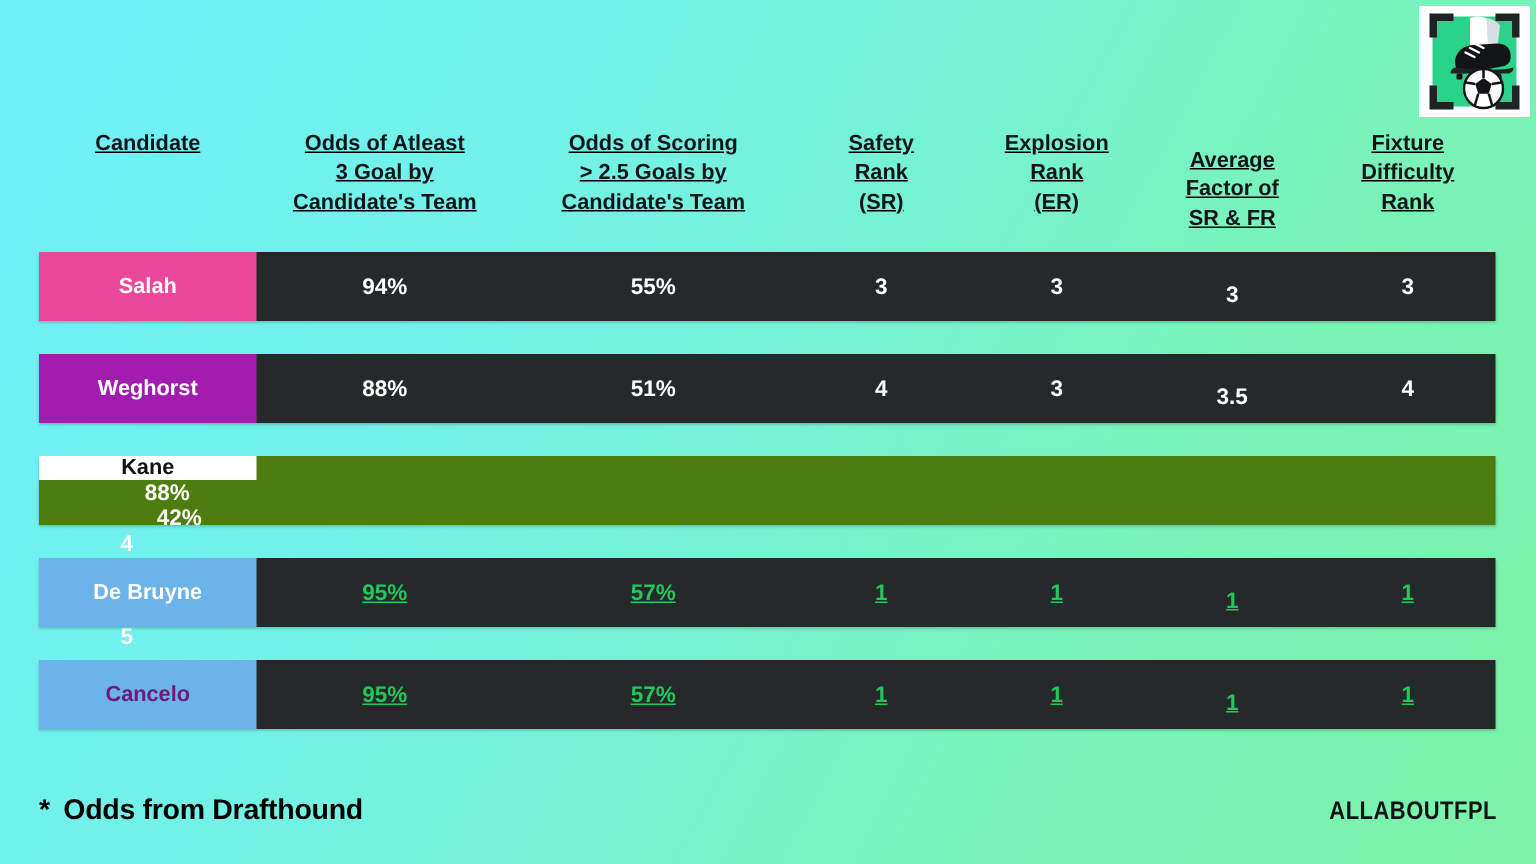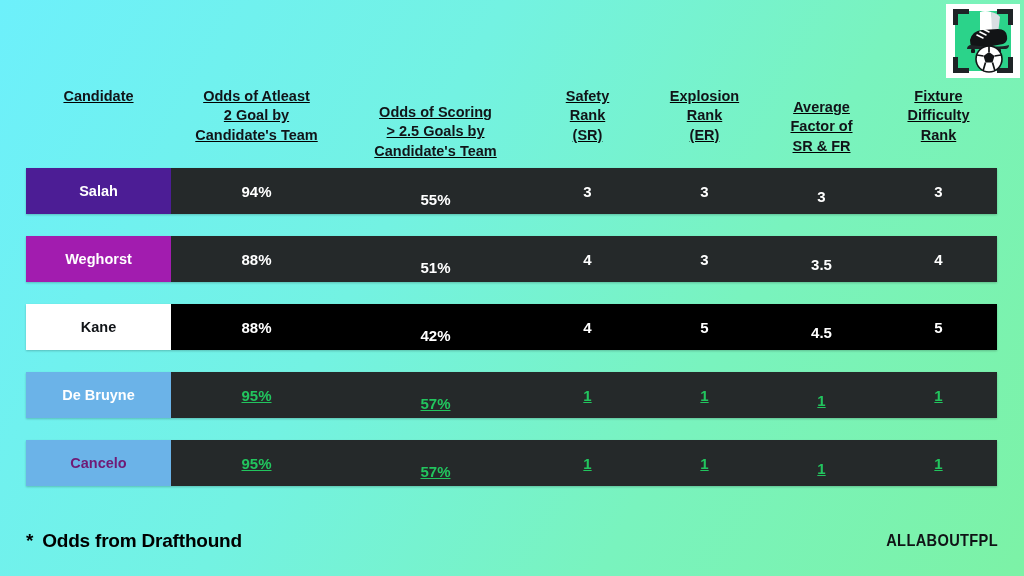--- a/index.html
+++ b/index.html
@@ -66,21 +66,21 @@
     justify-content: center;
     font-size: 15px;
     font-weight: bold;
     color: #ffffff;
     box-sizing: border-box;
   }
 
   
   .c-name  { width: 145px; }
   .c-odds1 { width: 171px; }
-  .c-odds2 { width: 187px; margin-top: 16px; }
+  .c-odds2 { width: 187px; }
   .c-sr    { width: 117px; }
   .c-er    { width: 117px; }
   .c-avg   { width: 117px; margin-top: 11px; }
   .c-fdr   { width: 117px; }
 
   .name-cell {
     font-size: 14.5px;
   }
 
   .hl { color: #22c55e; text-decoration: underline; }
@@ -143,59 +143,59 @@
     <polygon points="43,48 48.5,52 46.5,58.5 39.5,58.5 37.5,52" fill="#121416"></polygon>
     <path d="M43 42 v6 M31 51 l6.5 1 M55 51 l-6.5 1 M37 67 l2.5 -8.5 M49 67 l-2.5 -8.5" stroke="#121416" stroke-width="1.7" fill="none"></path>
   </svg>
 </div>
 
 <div id="table">
 
   <div class="header-row">
     <div class="header-cell c-name">Candidate</div>
     <div class="header-cell c-odds1">Odds of Atleast
-2 Goal by
+3 Goal by
 Candidate's Team</div>
     <div class="header-cell c-odds2">Odds of Scoring
 &gt; 2.5 Goals by
 Candidate's Team</div>
     <div class="header-cell c-sr">Safety
 Rank
 (SR)</div>
     <div class="header-cell c-er">Explosion
 Rank
 (ER)</div>
     <div class="header-cell c-avg">Average
 Factor of
 SR &amp; FR</div>
     <div class="header-cell c-fdr">Fixture
 Difficulty
 Rank</div>
   </div>
 
   <div id="rows">
       <div class="data-row" style="background: rgb(37, 41, 42);">
-        <div class="cell c-name name-cell" style="background: #4c1d95; color: rgb(255, 255, 255);">Salah</div>
+        <div class="cell c-name name-cell" style="background: #ec4899; color: rgb(255, 255, 255);">Salah</div>
         <div class="cell c-odds1">94%</div>
         <div class="cell c-odds2">55%</div>
         <div class="cell c-sr">3</div>
         <div class="cell c-er">3</div>
         <div class="cell c-avg">3</div>
         <div class="cell c-fdr">3</div>
       </div>
       <div class="data-row" style="background: rgb(37, 41, 42);">
         <div class="cell c-name name-cell" style="background: #a21caf; color: rgb(255, 255, 255);">Weghorst</div>
         <div class="cell c-odds1">88%</div>
         <div class="cell c-odds2">51%</div>
         <div class="cell c-sr">4</div>
         <div class="cell c-er">3</div>
         <div class="cell c-avg">3.5</div>
         <div class="cell c-fdr">4</div>
       </div>
-      <div class="data-row" style="background: #000000;">
+      <div class="data-row" style="background: #4d7c0f; flex-direction: column;">
         <div class="cell c-name name-cell" style="background: rgb(255, 255, 255); color: rgb(17, 20, 24);">Kane</div>
         <div class="cell c-odds1">88%</div>
         <div class="cell c-odds2">42%</div>
         <div class="cell c-sr">4</div>
         <div class="cell c-er">5</div>
         <div class="cell c-avg">4.5</div>
         <div class="cell c-fdr">5</div>
       </div>
       <div class="data-row" style="background: rgb(37, 41, 42);">
         <div class="cell c-name name-cell" style="background: rgb(107, 179, 232); color: rgb(255, 255, 255);">De Bruyne</div>

